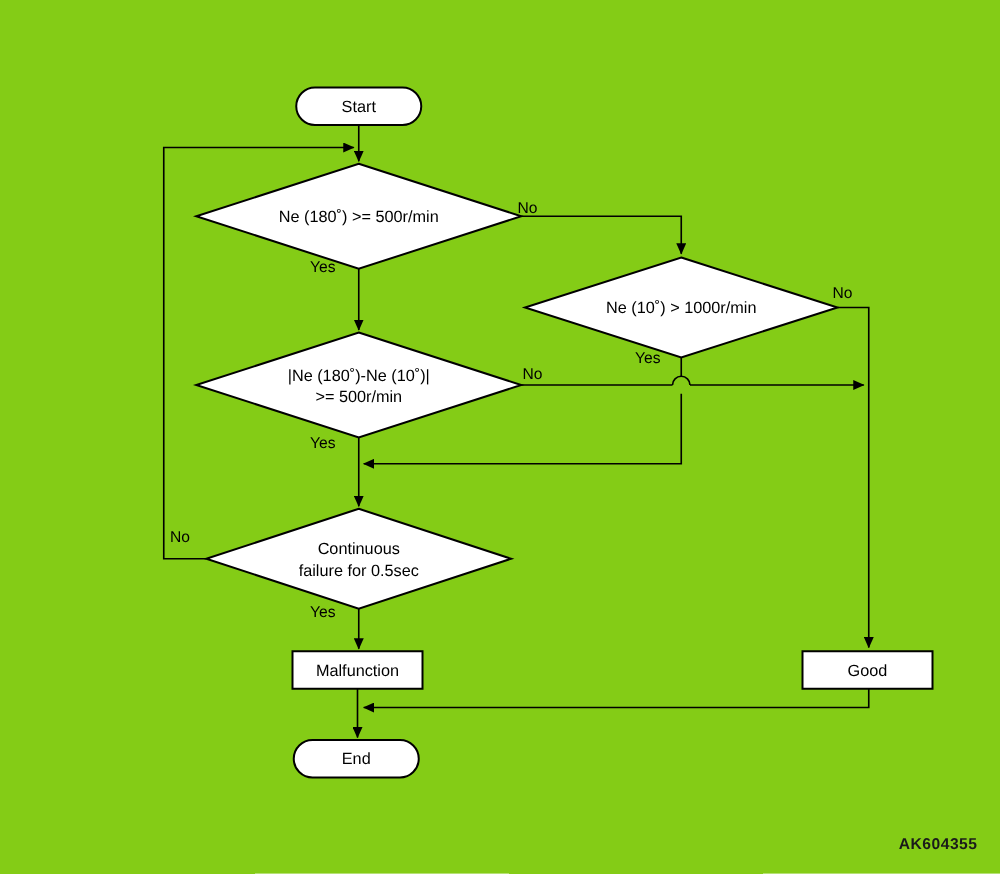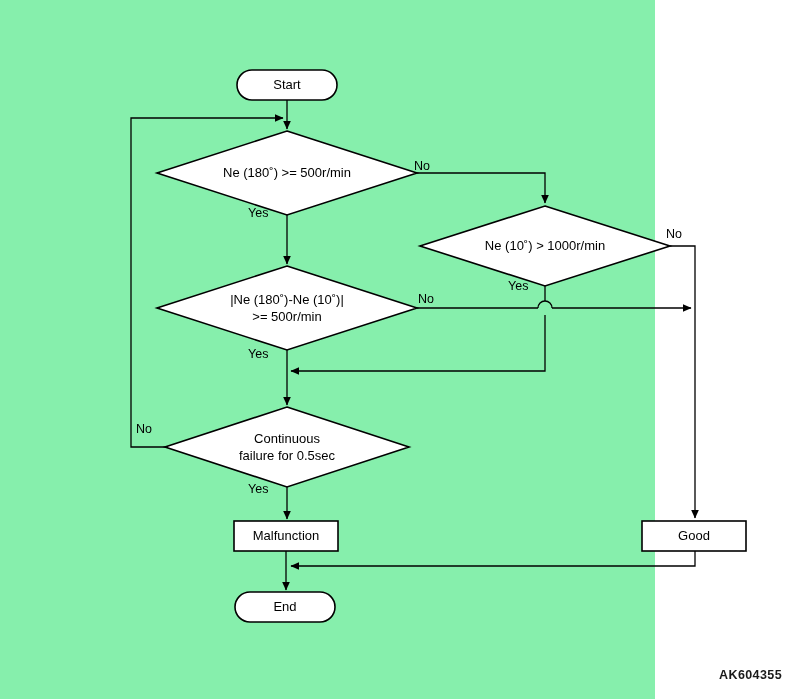--- a/index.html
+++ b/index.html
@@ -8,23 +8,23 @@
     background: #ffffff;
   }
   body {
     width: 800px;
     height: 699px;
     font-family: "Liberation Sans", sans-serif;
     overflow: hidden;
   }
   #flowchart-canvas {
     position: relative;
-    width: 655px;
+    width: 800px;
     height: 699px;
-    background: #86efac;
+    background: #84cc16;
   }
   svg.chart-svg {
     position: absolute;
     top: 0;
     left: 0;
     width: 800px;
     height: 699px;
   }
   .shape-stroke {
     fill: #ffffff;

